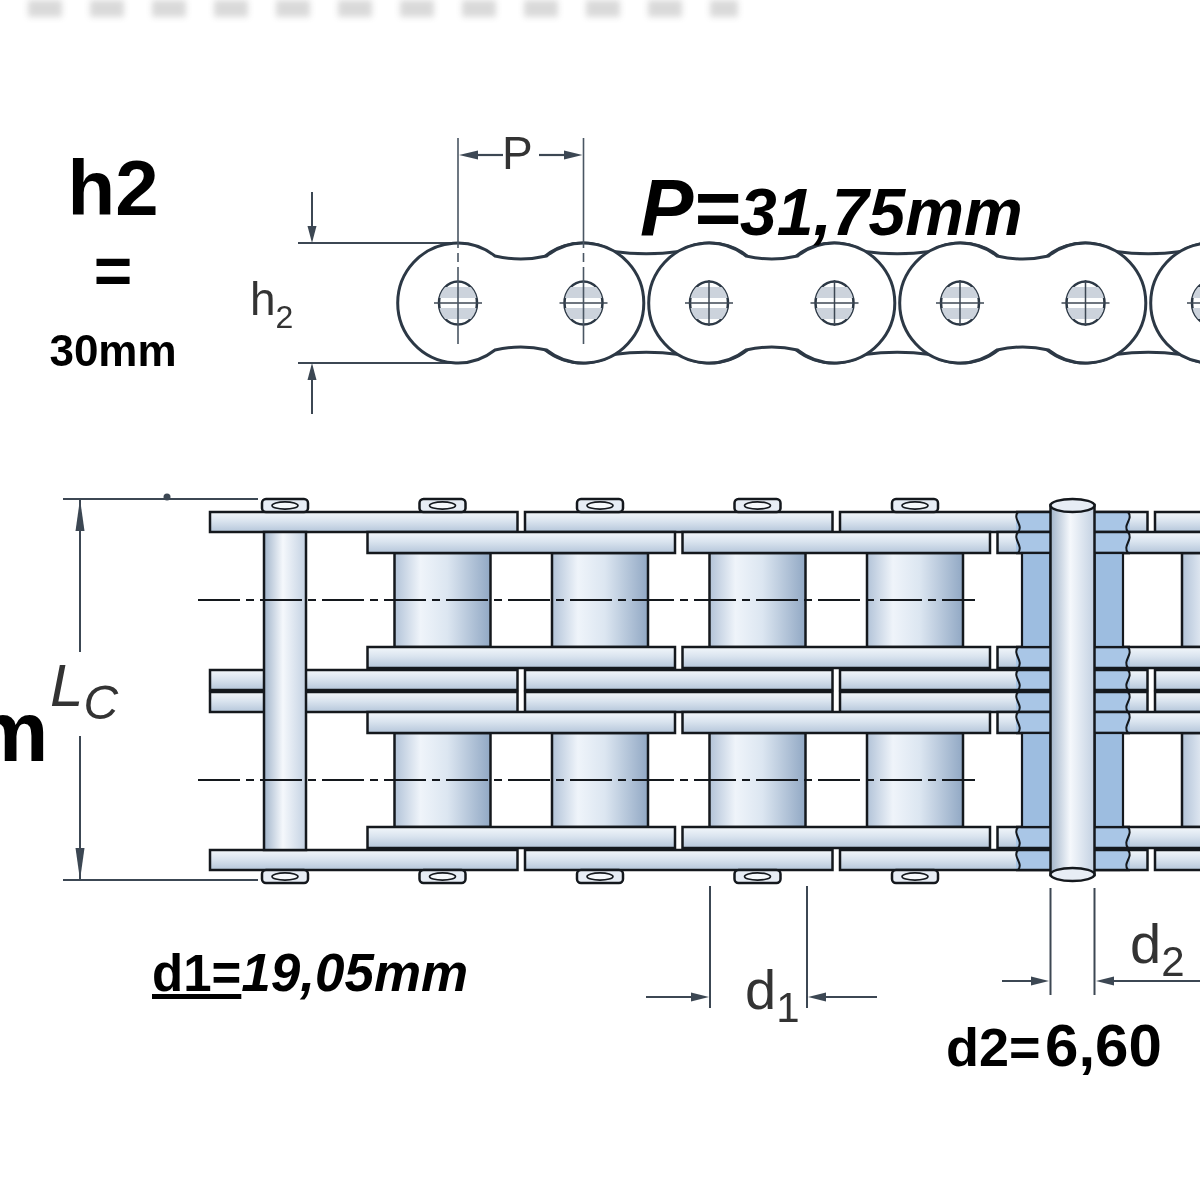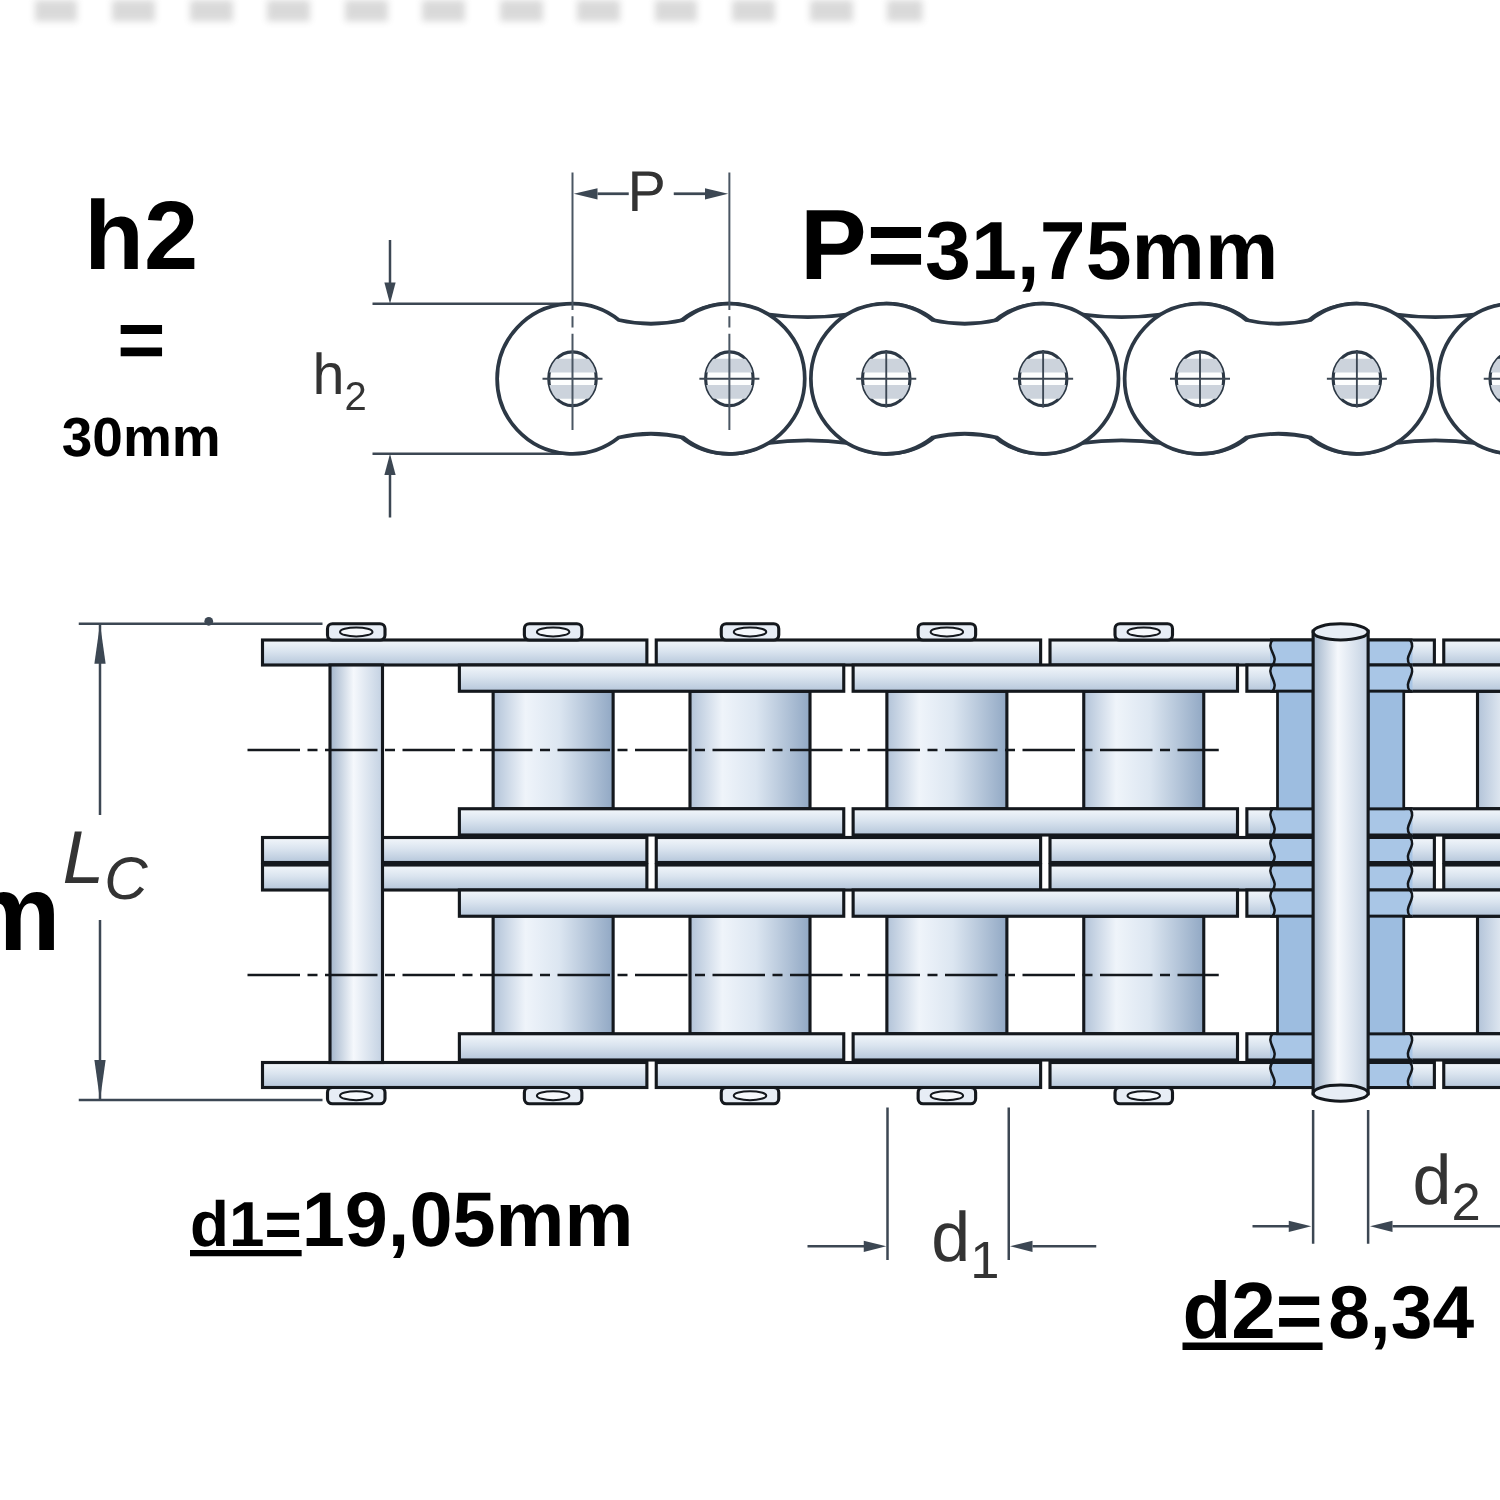--- a/index.html
+++ b/index.html
@@ -10,28 +10,28 @@
   .big{font-weight:bold;color:#000;line-height:1;}
   .dimlabel{color:#333;line-height:1;}
   .dim-sub{display:inline-block;transform:translateY(13px);}
   #wm{position:absolute;top:0;left:28px;width:710px;height:17px;opacity:.32;
       background:repeating-linear-gradient(90deg,rgba(110,110,110,.8) 0 34px,transparent 34px 62px);
       filter:blur(3px);}
   #h2block{left:2px;top:148px;width:222px;text-align:center;}
   #h2block .l1{font-size:78px;line-height:80px;font-weight:bold;}
   #h2block .l2{font-size:66px;line-height:74px;margin-top:6px;font-weight:bold;}
   #h2block .l3{font-size:44px;line-height:70px;margin-top:8px;font-weight:bold;}
-  #pvalue{left:640px;top:156px;}
+  #pvalue{left:640px;top:168px;font-style:italic;}
   #pvalue .p1{font-size:80px;}
   #pvalue .p2{font-size:66px;}
   #d1value{left:152px;top:946px;}
   #d1value .p1{font-size:51px;text-decoration:underline;}
-  #d1value .p2{font-size:62px;}
+  #d1value .p2{font-size:53px;font-style:italic;}
   #d2value{left:946px;top:1016px;}
-  #d2value .p1{font-size:64px;text-decoration:underline;}
+  #d2value .p1{font-size:54px;}
   #d2value .p2{font-size:60px;}
   #partialm{left:-28px;top:688px;font-size:86px;}
   #pdim{left:502px;top:130px;font-size:46px;}
   #hdim{left:250px;top:276px;font-size:46px;}
   #hdim .dim-sub{font-size:32px;}
   #lcdim{left:50px;top:656px;font-size:60px;font-style:italic;}
   #lcdim .dim-sub{font-size:48px;}
   #d1dim{left:724px;top:962px;font-size:56px;margin-left:21px;}
   #d1dim .dim-sub{font-size:42px;}
   #d2dim{left:1130px;top:916px;font-size:56px;text-align:center;}
@@ -323,15 +323,15 @@
 
   <div id="d1dim" class="abs dimlabel">
     <span>d</span><span class="dim-sub">1</span>
   </div>
 
   <div id="d2dim" class="abs dimlabel">
     <span>d</span><span class="dim-sub">2</span>
   </div>
 
   <div id="d2value" class="abs big">
-    <span class="p1">d2=</span> <span class="p2">8,34</span>
+    <span class="p1">d2=</span> <span class="p2">6,60</span>
   </div>
 </div>
 
 </body></html>

